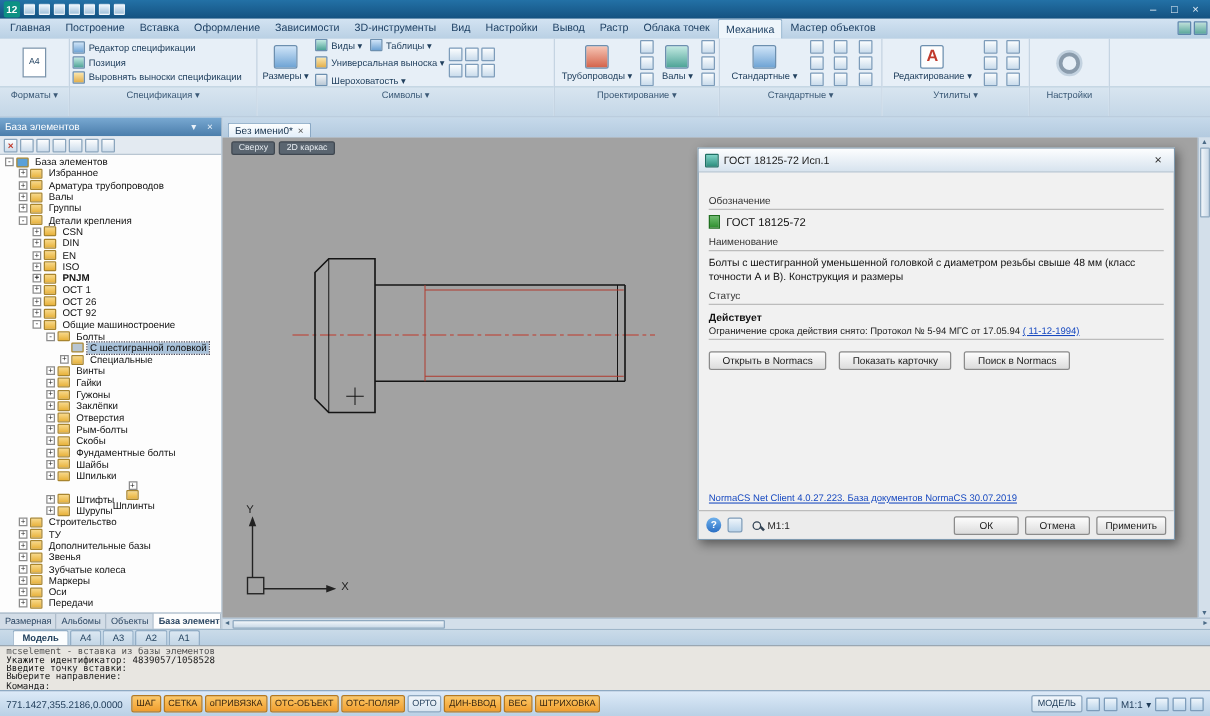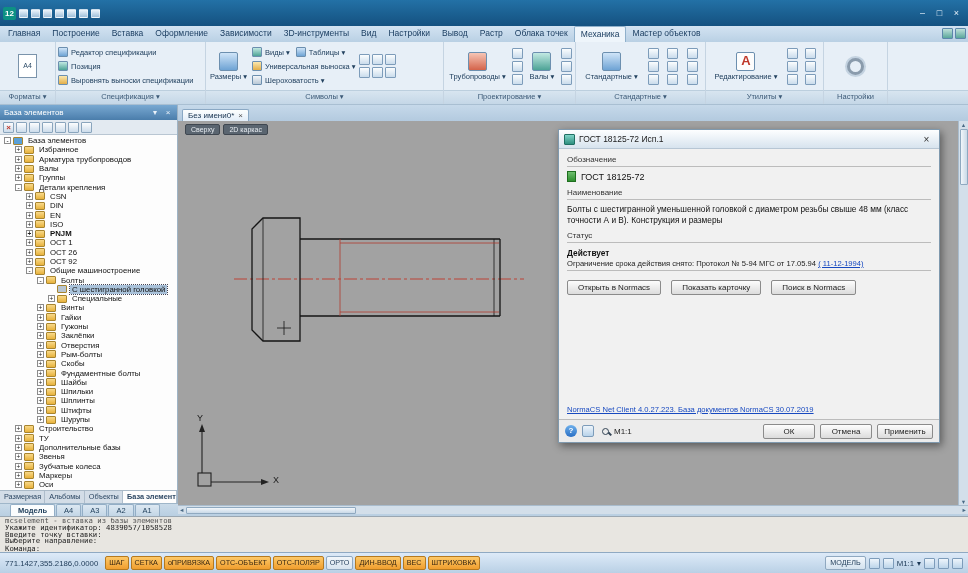--- a/index.html
+++ b/index.html
@@ -1,36 +1,36 @@
 <!DOCTYPE html>
 <html><head>
 <meta charset="utf-8">
 <style>
 *{box-sizing:border-box;margin:0;padding:0}
 html,body{width:968px;height:573px}
 body{font-family:"Liberation Sans","DejaVu Sans",sans-serif;overflow:hidden;background:#cfdce8;color:#182c40}
 #app{width:968px;height:573px;display:flex;flex-direction:column;position:relative}
 
-.titlebar{height:26px;background:linear-gradient(#2371a6,#145180);display:flex;align-items:center;padding:0 3px;gap:3px;flex:none}
+.titlebar{height:15px;background:linear-gradient(#2371a6,#145180);display:flex;align-items:center;padding:0 3px;gap:3px;flex:none}
 .logo{width:13px;height:13px;background:#0d9184;color:#fff;font-size:8px;font-weight:bold;display:flex;align-items:center;justify-content:center;border-radius:2px;flex:none}
 .qi{width:9px;height:9px;border:1px solid rgba(255,255,255,.45);background:linear-gradient(#ecf4fb,#9fc0da);border-radius:1px;flex:none}
 .winctl{margin-left:auto;display:flex}
 .winbtn{width:17px;height:13px;color:#e8f1f9;font-size:9px;line-height:12px;text-align:center;cursor:default}
 
 .menubar{height:16px;background:linear-gradient(#d3e3f2,#b9d0e4);display:flex;padding:0 2px;flex:none}
 .mtab{font-size:8.5px;color:#173a5e;padding:2px 6px;white-space:nowrap;cursor:default}
 .mtab.active{background:#eef5fb;border:1px solid #8fb0cb;border-bottom:none;border-radius:2px 2px 0 0;font-weight:normal}
 .mricons{margin-left:auto;display:flex;gap:2px;align-items:center;padding-bottom:2px}
 .mri{width:11px;height:11px;border:1px solid #5d87ab;background:linear-gradient(#bfe0da,#5aa79b);border-radius:1px}
 
 .ribbon{height:63px;background:#e7eff7;display:flex;flex:none;border-bottom:1px solid #a9bfd2}
 .rgroup{display:flex;flex-direction:column;border-right:1px solid #c5d4e2;flex:none}
 .rgroup.filler{flex:1;border-right:none}
 .rgc{flex:1;display:flex;align-items:center;padding:2px;gap:3px;overflow:hidden}
-.rgl{height:14px;background:linear-gradient(#d8e5f0,#c4d7e7);font-size:7.5px;color:#3c5a77;text-align:center;line-height:12px;border-top:1px solid #bccfde;white-space:nowrap;overflow:hidden}
+.rgl{height:24px;background:linear-gradient(#d8e5f0,#c4d7e7);font-size:7.5px;color:#3c5a77;text-align:center;line-height:12px;border-top:1px solid #bccfde;white-space:nowrap;overflow:hidden}
 .bigb{display:flex;flex-direction:column;align-items:center;justify-content:center;gap:2px;font-size:7.5px;color:#22415f;padding:1px 2px;text-align:center;cursor:default;line-height:8px}
 .bi{width:19px;height:19px;border-radius:2px;border:1px solid #6c8faf}
 .si{width:10px;height:10px;border-radius:1px;border:1px solid #6c8faf;flex:none}
 .srow{display:flex;align-items:center;gap:3px;font-size:7.5px;color:#22415f;height:13px;white-space:nowrap;cursor:default}
 .vcol{display:flex;flex-direction:column;justify-content:center;gap:1px}
 .hrow{display:flex;gap:6px}
 .vcol3{display:flex;flex-direction:column;gap:2px;justify-content:center}
 .mi{width:11px;height:11px;border:1px solid #7d9cba;background:linear-gradient(#fbfdfe,#cadcec);border-radius:1px}
 .minigrid{display:grid;grid-template-columns:repeat(3,12px);grid-auto-rows:12px;gap:1px}
 .c-blue{background:linear-gradient(#cfe4f8,#6ea3d4)}
@@ -97,21 +97,21 @@
 .dialog{position:absolute;left:380px;top:24px;width:382px;height:314px;background:#f1f1f1;border:1px solid #7f99ae;box-shadow:2px 3px 8px rgba(0,0,0,.45);display:flex;flex-direction:column;font-size:8.5px;color:#1c1c1c}
 .dtitle{height:19px;background:linear-gradient(#fdfeff,#d7e3ee);border-bottom:1px solid #b7c6d4;display:flex;align-items:center;padding:0 5px;gap:4px;flex:none}
 .dticon{width:11px;height:11px;background:linear-gradient(#7fd4c8,#2e8f7f);border:1px solid #1e6f63;border-radius:1px}
 .dtext{flex:1;font-size:8.5px;color:#222}
 .dclose{width:15px;text-align:center;color:#333;font-size:10px;cursor:default}
 .dtabs{height:17px;display:flex;align-items:flex-end;padding:0 4px;gap:1px;background:#e8e8e8;border-bottom:1px solid #bbb;flex:none}
 .dtab{font-size:8px;padding:2px 7px;border:1px solid #aaa;border-bottom:none;border-radius:2px 2px 0 0;background:#ddd;color:#333;white-space:nowrap;cursor:default}
 .dtab.active{background:#f6f6f6;font-weight:bold;position:relative;top:1px;padding-bottom:3px}
 .dbody{flex:1;display:flex;flex-direction:column;padding:6px 8px 2px;min-height:0}
 .dlabel{font-size:8px;color:#333;margin-top:4px}
-.dbody .dlabel:first-child{margin-top:0}
+.dbody .dlabel:first-child{margin-top:12px}
 .dhr{border:none;border-top:1px solid #bcbcbc;margin:2px 0 4px}
 .drow{display:flex;align-items:center;gap:5px;margin-bottom:2px}
 .docicon{width:9px;height:11px;background:linear-gradient(#6fbf6f,#2f8f2f);border:1px solid #1f6f1f}
 .dval{font-size:9px;color:#111}
 .dtext2{font-size:8.3px;line-height:10.5px;color:#111;margin-bottom:2px}
 .dstatus{font-size:8.3px;font-weight:bold;color:#111;margin:1px 0}
 .dnote{font-size:7.6px;color:#222;white-space:nowrap;overflow:hidden}
 .dlink{color:#1749c0;text-decoration:underline;cursor:pointer}
 .dbtns{display:flex;gap:10px;margin:5px 0 2px}
 .dbtn{font-size:8px;padding:2px 10px;background:linear-gradient(#fdfdfd,#dcdcdc);border:1px solid #8b8b8b;border-radius:2px;color:#222;font-family:inherit}
@@ -505,21 +505,21 @@
             <span class="tico js-ic"></span>
             <span class="tlabel">Шайбы</span>
           </div>
 
           <div class="trow" style="padding-left: 35px;">
             <span class="tmark js-m">+</span>
             <span class="tico js-ic"></span>
             <span class="tlabel">Шпильки</span>
           </div>
 
-          <div class="trow" style="padding-left: 35px;">
+          <div class="trow" style="padding-left: 35px; flex-direction: column;">
             <span class="tmark js-m">+</span>
             <span class="tico js-ic"></span>
             <span class="tlabel">Шплинты</span>
           </div>
 
           <div class="trow" style="padding-left: 35px;">
             <span class="tmark js-m">+</span>
             <span class="tico js-ic"></span>
             <span class="tlabel">Штифты</span>
           </div>

